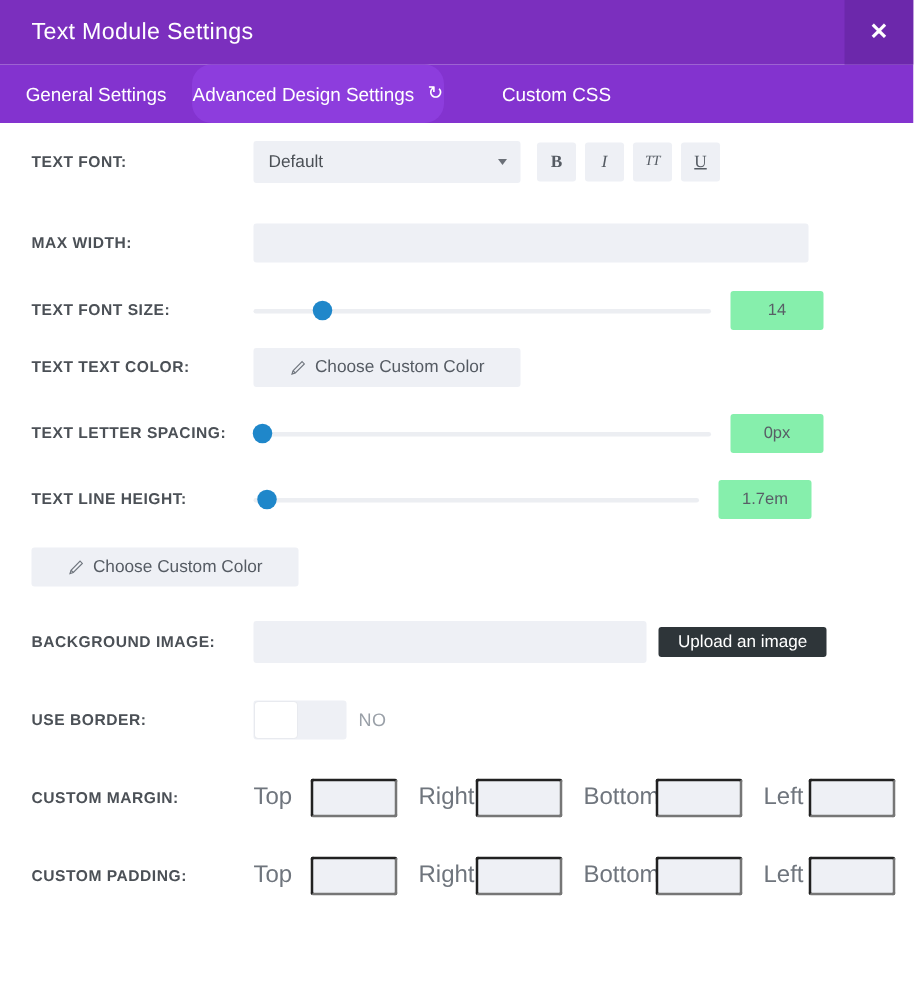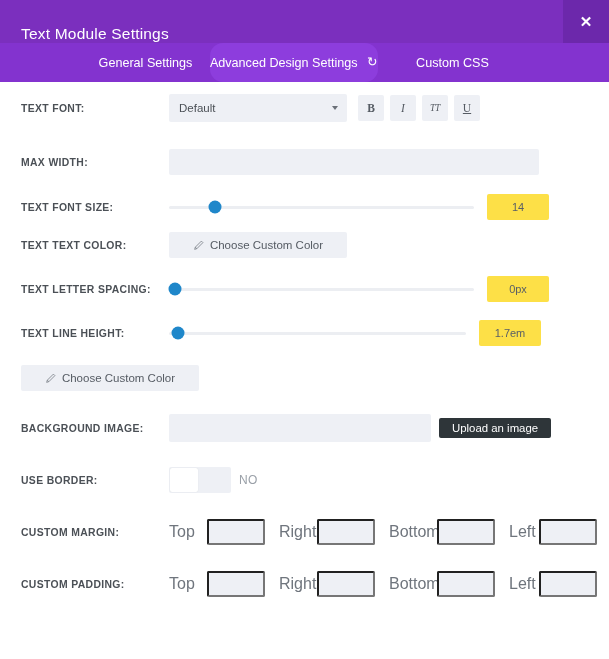--- a/index.html
+++ b/index.html
@@ -8,41 +8,41 @@
     background: #ffffff;
     font-family: "Liberation Sans", sans-serif;
     overflow: hidden;
   }
   .modal { width: 609px; height: 659px; background:#fff; position:relative; }
 
   
   .hdr {
     height: 43px;
     background: #7b2fbe;
-    display: flex; align-items: flex-end;
+    display: flex; align-items: center;
     position: relative;
   }
   .hdr-title {
     color: #ffffff;
     font-size: 15.5px;
     padding-left: 21px;
     letter-spacing: .2px;
     font-weight: 400;
   }
   .hdr-close {
     position: absolute; right: 0; top: 0;
     width: 46px; height: 43px;
     background: #6c28ab;
     display:flex; align-items:center; justify-content:center;
     cursor: pointer;
   }
   .hdr-close span { color:#fff; font-size:15px; font-weight:700; line-height:1; }
 
   
-  .tabs { height: 39px; background:#8333cf; display:flex; align-items:stretch;justify-content:center; }
+  .tabs { height: 39px; background:#8333cf; display:flex; align-items:stretch; }
   .tab {
     display:flex; align-items:center; justify-content:center;
     color:#ffffff; font-size:12.6px; cursor:pointer;
     padding: 0 22px; white-space:nowrap;
   }
   .tab.t1 { width: 128px; }
   .tab.t2 { width: 168px; background:#8d3ddd;border-radius:13px; }
   .tab.t3 { width: 150px; }
   .tab .reset-ico {
     display:inline-block; margin-left:9px; font-size:12.5px;
@@ -95,21 +95,21 @@
   .fbtn.u{text-decoration:underline;font-family:"Liberation Serif",serif;}
 
   
   .sliderwrap { width: 305px; position:relative; height:18px; display:flex; align-items:center; }
   .track { position:absolute; left:0; right:0; height:3px; background:#eceef2; border-radius:2px; }
   .thumb {
     position:absolute; width:13px;height:13px;border-radius:50%;
     background:#1f87ca; top:50%; transform:translate(-50%,-50%); cursor:pointer;
   }
   .valbox {
-    width:62px;height:26px;background:#fde047;border-radius:2px;
+    width:62px;height:26px;background:#86efac;border-radius:2px;
     display:flex;align-items:center;justify-content:center;
     font-size:11px;color:#585e66; margin-left:13px;text-align:right;
   }
 
   
   .colorbtn {
     width:178px;height:26px;background:#eef0f5;border-radius:2px;
     display:flex;align-items:center;justify-content:center;gap:6px;
     font-size:11.5px;color:#555b63;cursor:pointer;
   }

